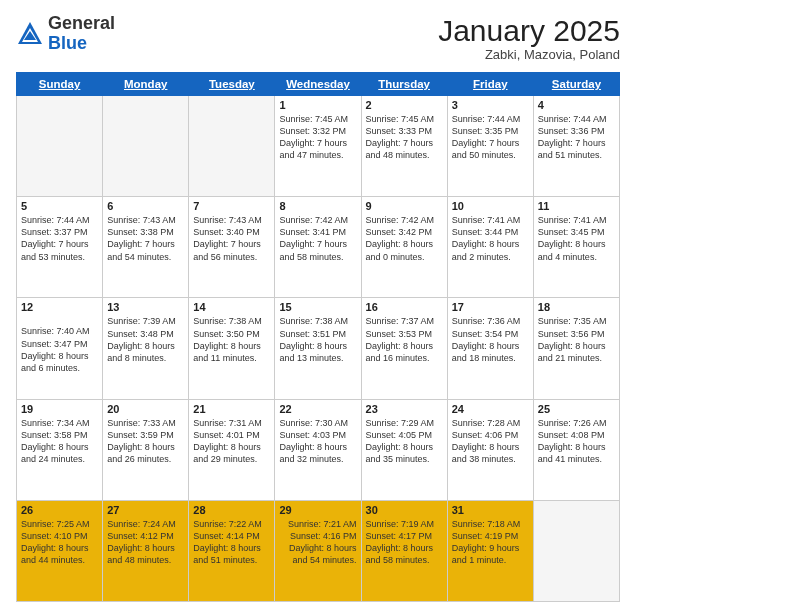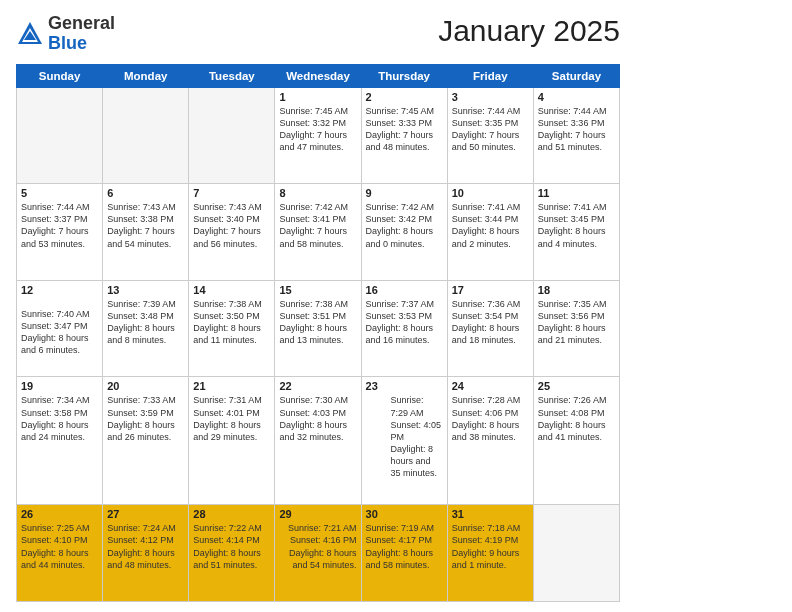--- a/index.html
+++ b/index.html
@@ -60,20 +60,21 @@
       table-layout: fixed;
     }
     .calendar th {
       background: #1565c0;
       color: #fff;
       font-size: 11.5px;
       font-weight: bold;
       padding: 5px 4px;
       text-align: center;
       border: 1px solid #1565c0;
+      text-decoration: underline;
     }
     .calendar td {
       vertical-align: top;
       border: 1px solid #ccc;
       padding: 3px 4px;
       font-size: 9px;
       color: #333;
       background: #fff;
       height: 80px;
     }
@@ -110,20 +111,21 @@
         <polygon points="14,8 22,22 6,22" fill="#fff"></polygon>
         <polygon points="14,11 20,20 8,20" fill="#1565c0"></polygon>
       </svg>
       <div class="logo-text">
         <span class="logo-general">General</span><br>
         <span class="logo-blue">Blue</span>
       </div>
     </div>
     <div class="title-block">
       <div class="month-title">January 2025</div>
+      <div class="subtitle">Zabki, Mazovia, Poland</div>
     </div>
   </div>
 
   <table class="calendar">
     <thead>
       <tr>
         <th>Sunday</th>
         <th>Monday</th>
         <th>Tuesday</th>
         <th>Wednesday</th>
@@ -270,21 +272,21 @@
 Daylight: 8 hours and 29 minutes.</div>
           </td>
           <td class="has-data">
             <span class="day-num">22</span>
             <div class="cell-text" style="white-space: pre-line;">Sunrise: 7:30 AM
 Sunset: 4:03 PM
 Daylight: 8 hours and 32 minutes.</div>
           </td>
           <td class="has-data">
             <span class="day-num">23</span>
-            <div class="cell-text" style="white-space: pre-line; margin-left: 25px;">Sunrise: 7:29 AM
+            <div class="cell-text" style="white-space: pre-line;">Sunrise: 7:29 AM
 Sunset: 4:05 PM
 Daylight: 8 hours and 35 minutes.</div>
           </td>
           <td class="has-data">
             <span class="day-num">24</span>
             <div class="cell-text" style="white-space: pre-line;">Sunrise: 7:28 AM
 Sunset: 4:06 PM
 Daylight: 8 hours and 38 minutes.</div>
           </td>
           <td class="has-data">

